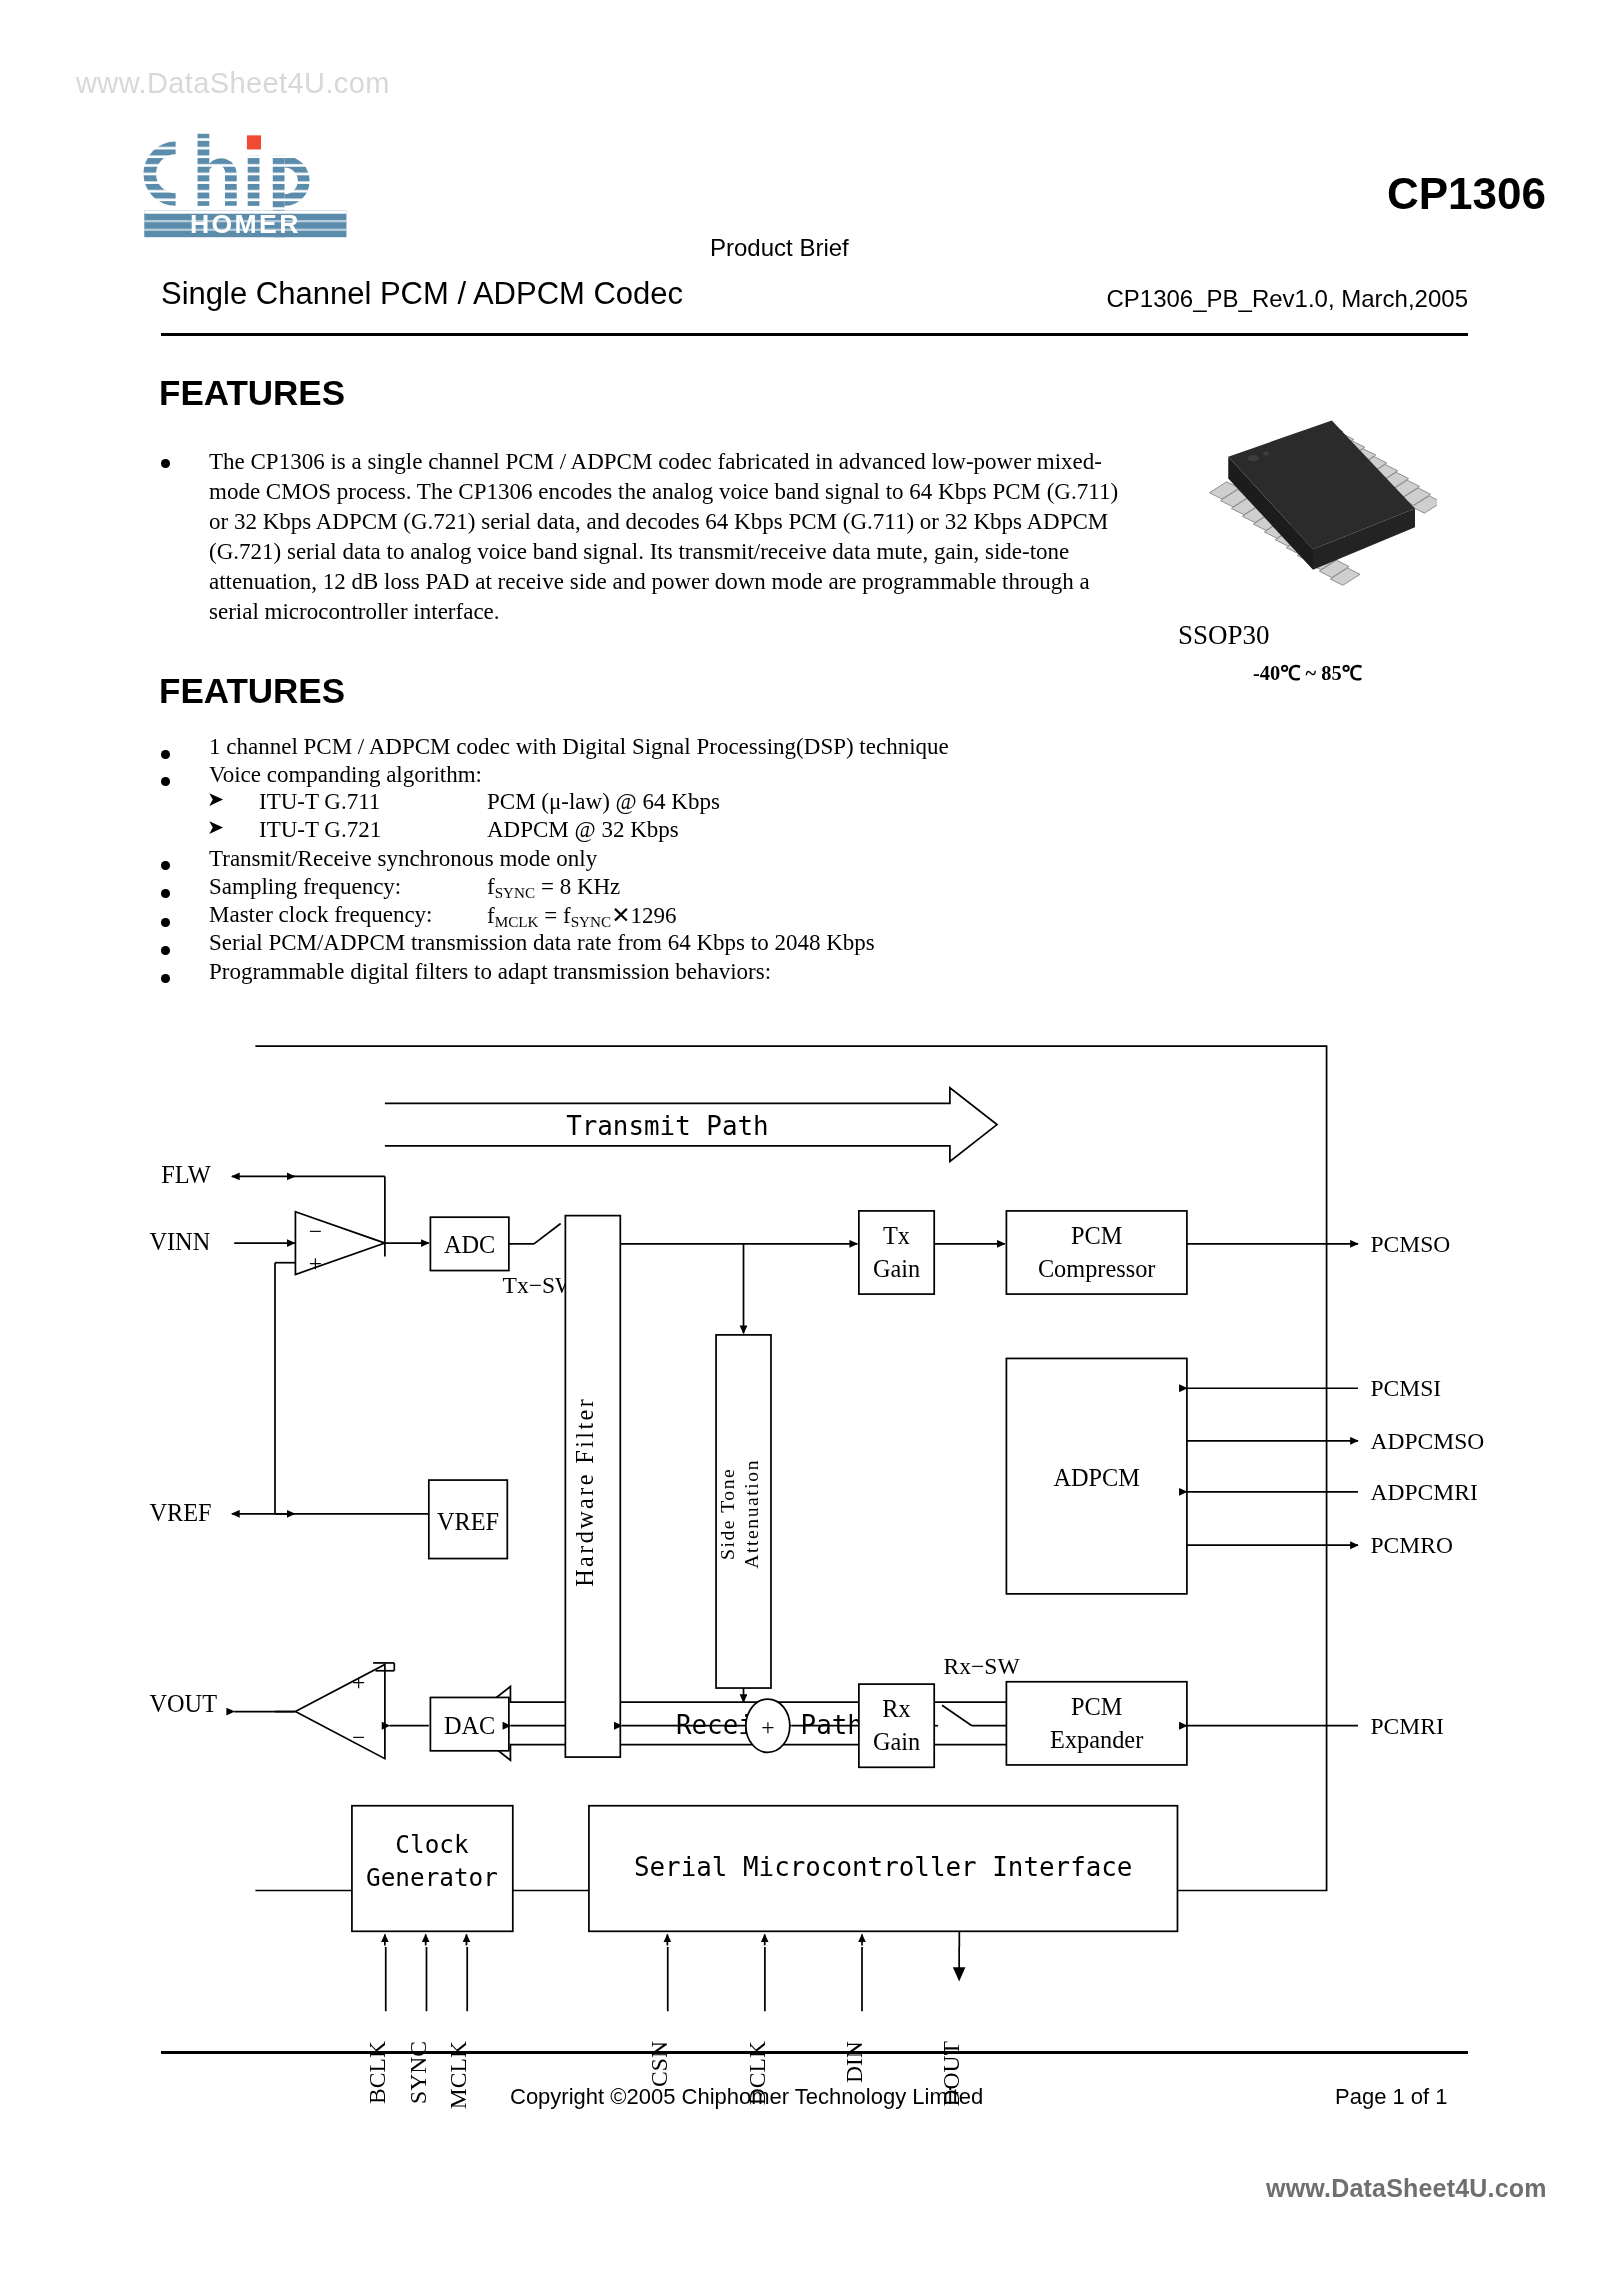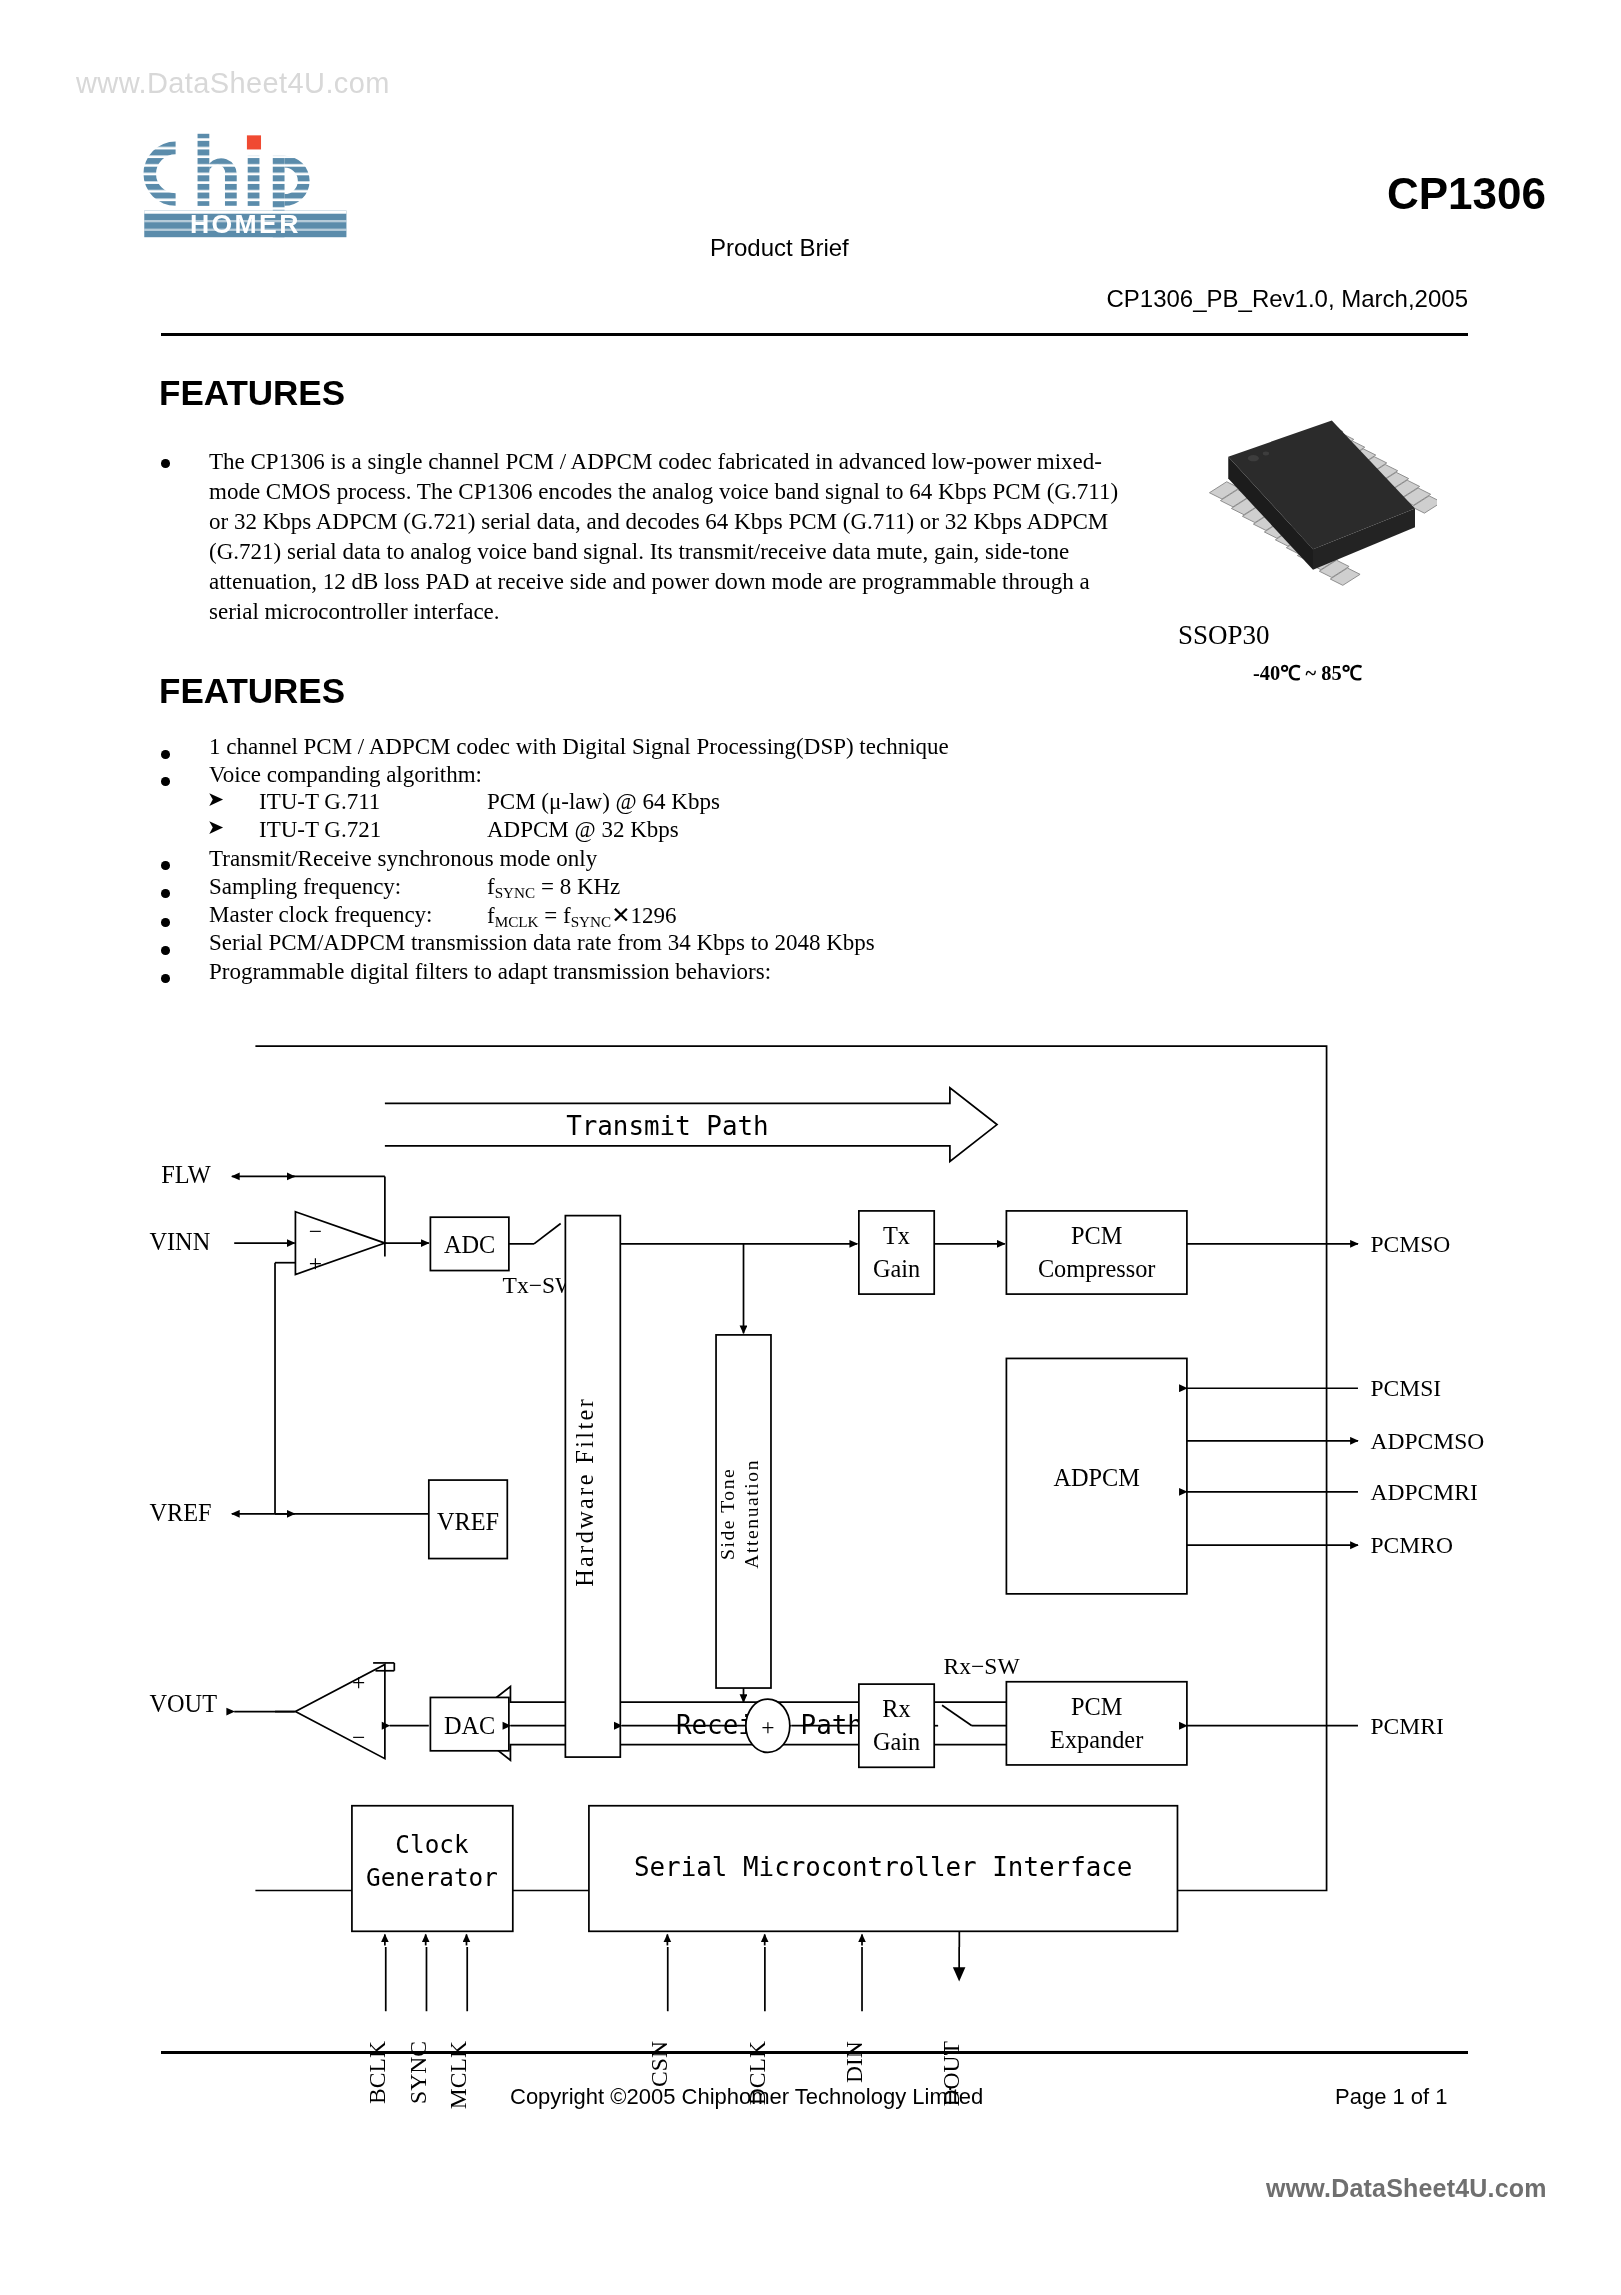--- a/index.html
+++ b/index.html
@@ -153,20 +153,21 @@
       <rect x="8" y="112" width="258" height="3" fill="#ffffff" opacity="0.55"></rect>
       <rect x="8" y="123" width="258" height="3" fill="#ffffff" opacity="0.55"></rect>
     </g>
   </svg>
 </div>
 
 <div class="product-brief">Product Brief</div>
 <div class="part-number">CP1306</div>
 
 <div class="title-row">
+  <div class="doc-title">Single Channel PCM / ADPCM Codec</div>
   <div class="doc-rev">CP1306_PB_Rev1.0, March,2005</div>
 </div>
 <div class="rule-top"></div>
 
 <div class="sect-head" id="overview-head">FEATURES</div>
 <div class="bullet-dot" style="left:161px; top:459px;"></div>
 <div class="body-text ov-para">The CP1306 is a single channel PCM / ADPCM codec fabricated in advanced low-power mixed-mode CMOS process. The CP1306 encodes the analog voice band signal to 64 Kbps PCM (G.711) or 32 Kbps ADPCM (G.721) serial data, and decodes 64 Kbps PCM (G.711) or 32 Kbps ADPCM (G.721) serial data to analog voice band signal. Its transmit/receive data mute, gain, side-tone attenuation, 12 dB loss PAD at receive side and power down mode are programmable through a serial microcontroller interface.</div>
 
 <div class="pkg-wrap">
   <svg width="259" height="204" viewBox="0 0 330 260" xmlns="http://www.w3.org/2000/svg" aria-hidden="true">
@@ -229,21 +230,21 @@
 
 <div class="bullet-dot" style="left:161px; top:889px;"></div>
 <div class="feat-line" style="left:209px; top:874px;">Sampling frequency:</div>
 <div class="feat-col2" style="left:487px; top:874px;">f<sub>SYNC</sub> = 8 KHz</div>
 
 <div class="bullet-dot" style="left:161px; top:918px;"></div>
 <div class="feat-line" style="left:209px; top:902px;">Master clock frequency:</div>
 <div class="feat-col2" style="left:487px; top:902px;">f<sub>MCLK</sub> = f<sub>SYNC</sub>✕1296</div>
 
 <div class="bullet-dot" style="left:161px; top:946px;"></div>
-<div class="feat-line" style="left:209px; top:930px;">Serial PCM/ADPCM transmission data rate from 34 Kbps to 2048 Kbps</div>
+<div class="feat-line" style="left:209px; top:930px;">Serial PCM/ADPCM transmission data rate from 64 Kbps to 2048 Kbps</div>
 
 <div class="bullet-dot" style="left:161px; top:974px;"></div>
 <div class="feat-line" style="left:209px; top:959px;">Programmable digital filters to adapt transmission behaviors:</div>
 
 <div id="blockdiagram">
 <svg width="1437" height="926" viewBox="0 0 1830 1180" xmlns="http://www.w3.org/2000/svg">
   <defs>
     <marker id="ah" markerWidth="12" markerHeight="12" refX="10" refY="5" orient="auto" markerUnits="userSpaceOnUse">
       <path d="M0,0 L11,5 L0,10 z" fill="#000"></path>
     </marker>

